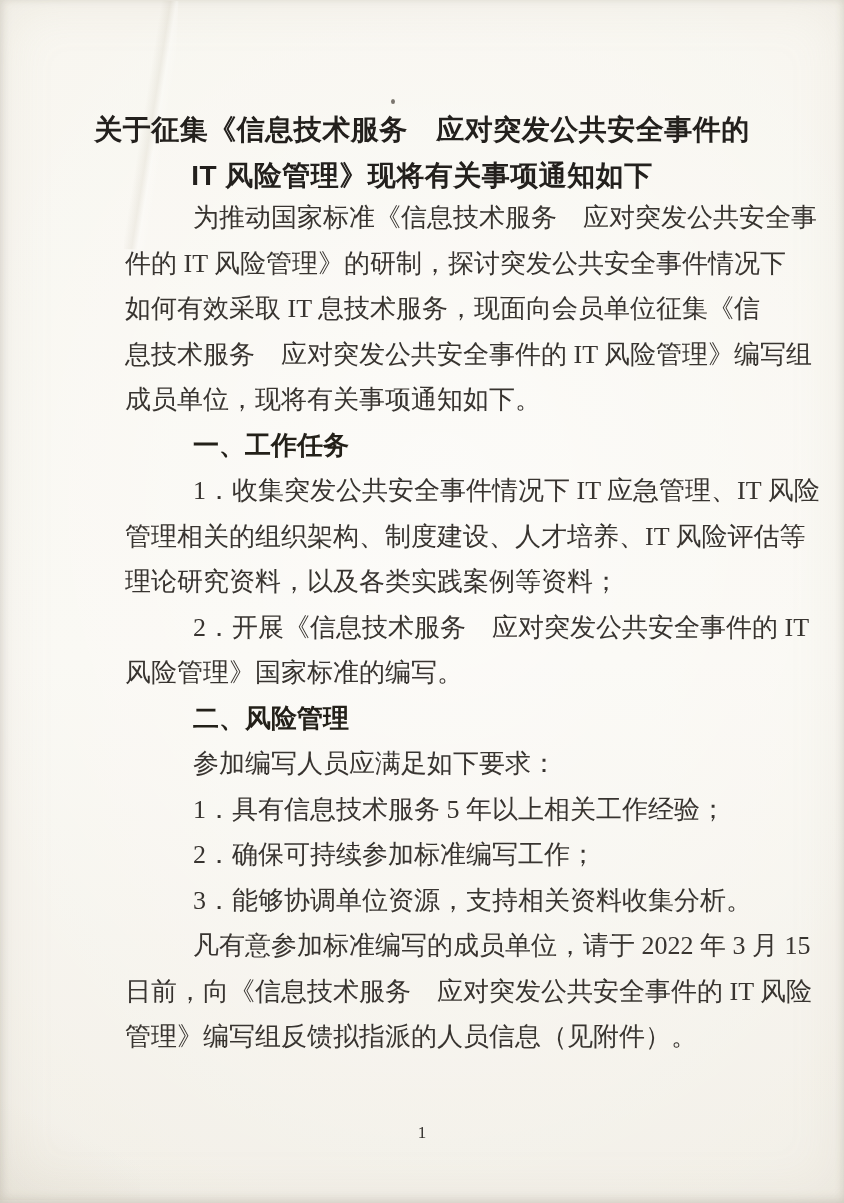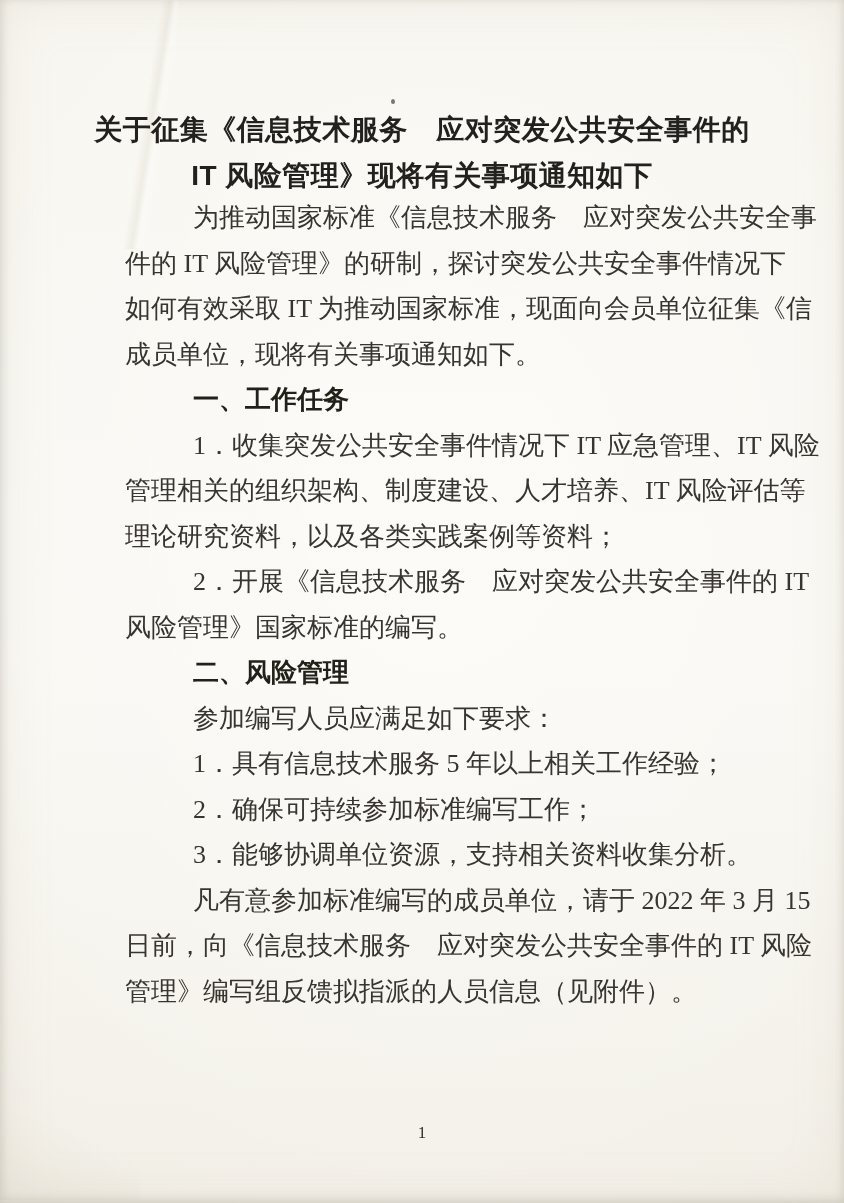--- a/index.html
+++ b/index.html
@@ -111,21 +111,22 @@
   <div class="scan-speck"></div>
 
   <div class="title-block">
     <div class="title-line">关于征集《信息技术服务　应对突发公共安全事件的</div>
     <div class="title-line">IT 风险管理》现将有关事项通知如下</div>
   </div>
 
   <div class="content">
     <div class="line indent">为推动国家标准《信息技术服务　应对突发公共安全事</div>
     <div class="line">件的 IT 风险管理》的研制，探讨突发公共安全事件情况下</div>
-    <div class="line">如何有效采取 IT 为推动国家标准，现面向会员单位征集《信</div>
+    <div class="line">如何有效采取 IT 息技术服务，现面向会员单位征集《信</div>
+    <div class="line">息技术服务　应对突发公共安全事件的 IT 风险管理》编写组</div>
     <div class="line">成员单位，现将有关事项通知如下。</div>
 
     <div class="line indent heading">一、工作任务</div>
 
     <div class="line indent">1．收集突发公共安全事件情况下 IT 应急管理、IT 风险</div>
     <div class="line">管理相关的组织架构、制度建设、人才培养、IT 风险评估等</div>
     <div class="line">理论研究资料，以及各类实践案例等资料；</div>
 
     <div class="line indent">2．开展《信息技术服务　应对突发公共安全事件的 IT</div>
     <div class="line">风险管理》国家标准的编写。</div>

